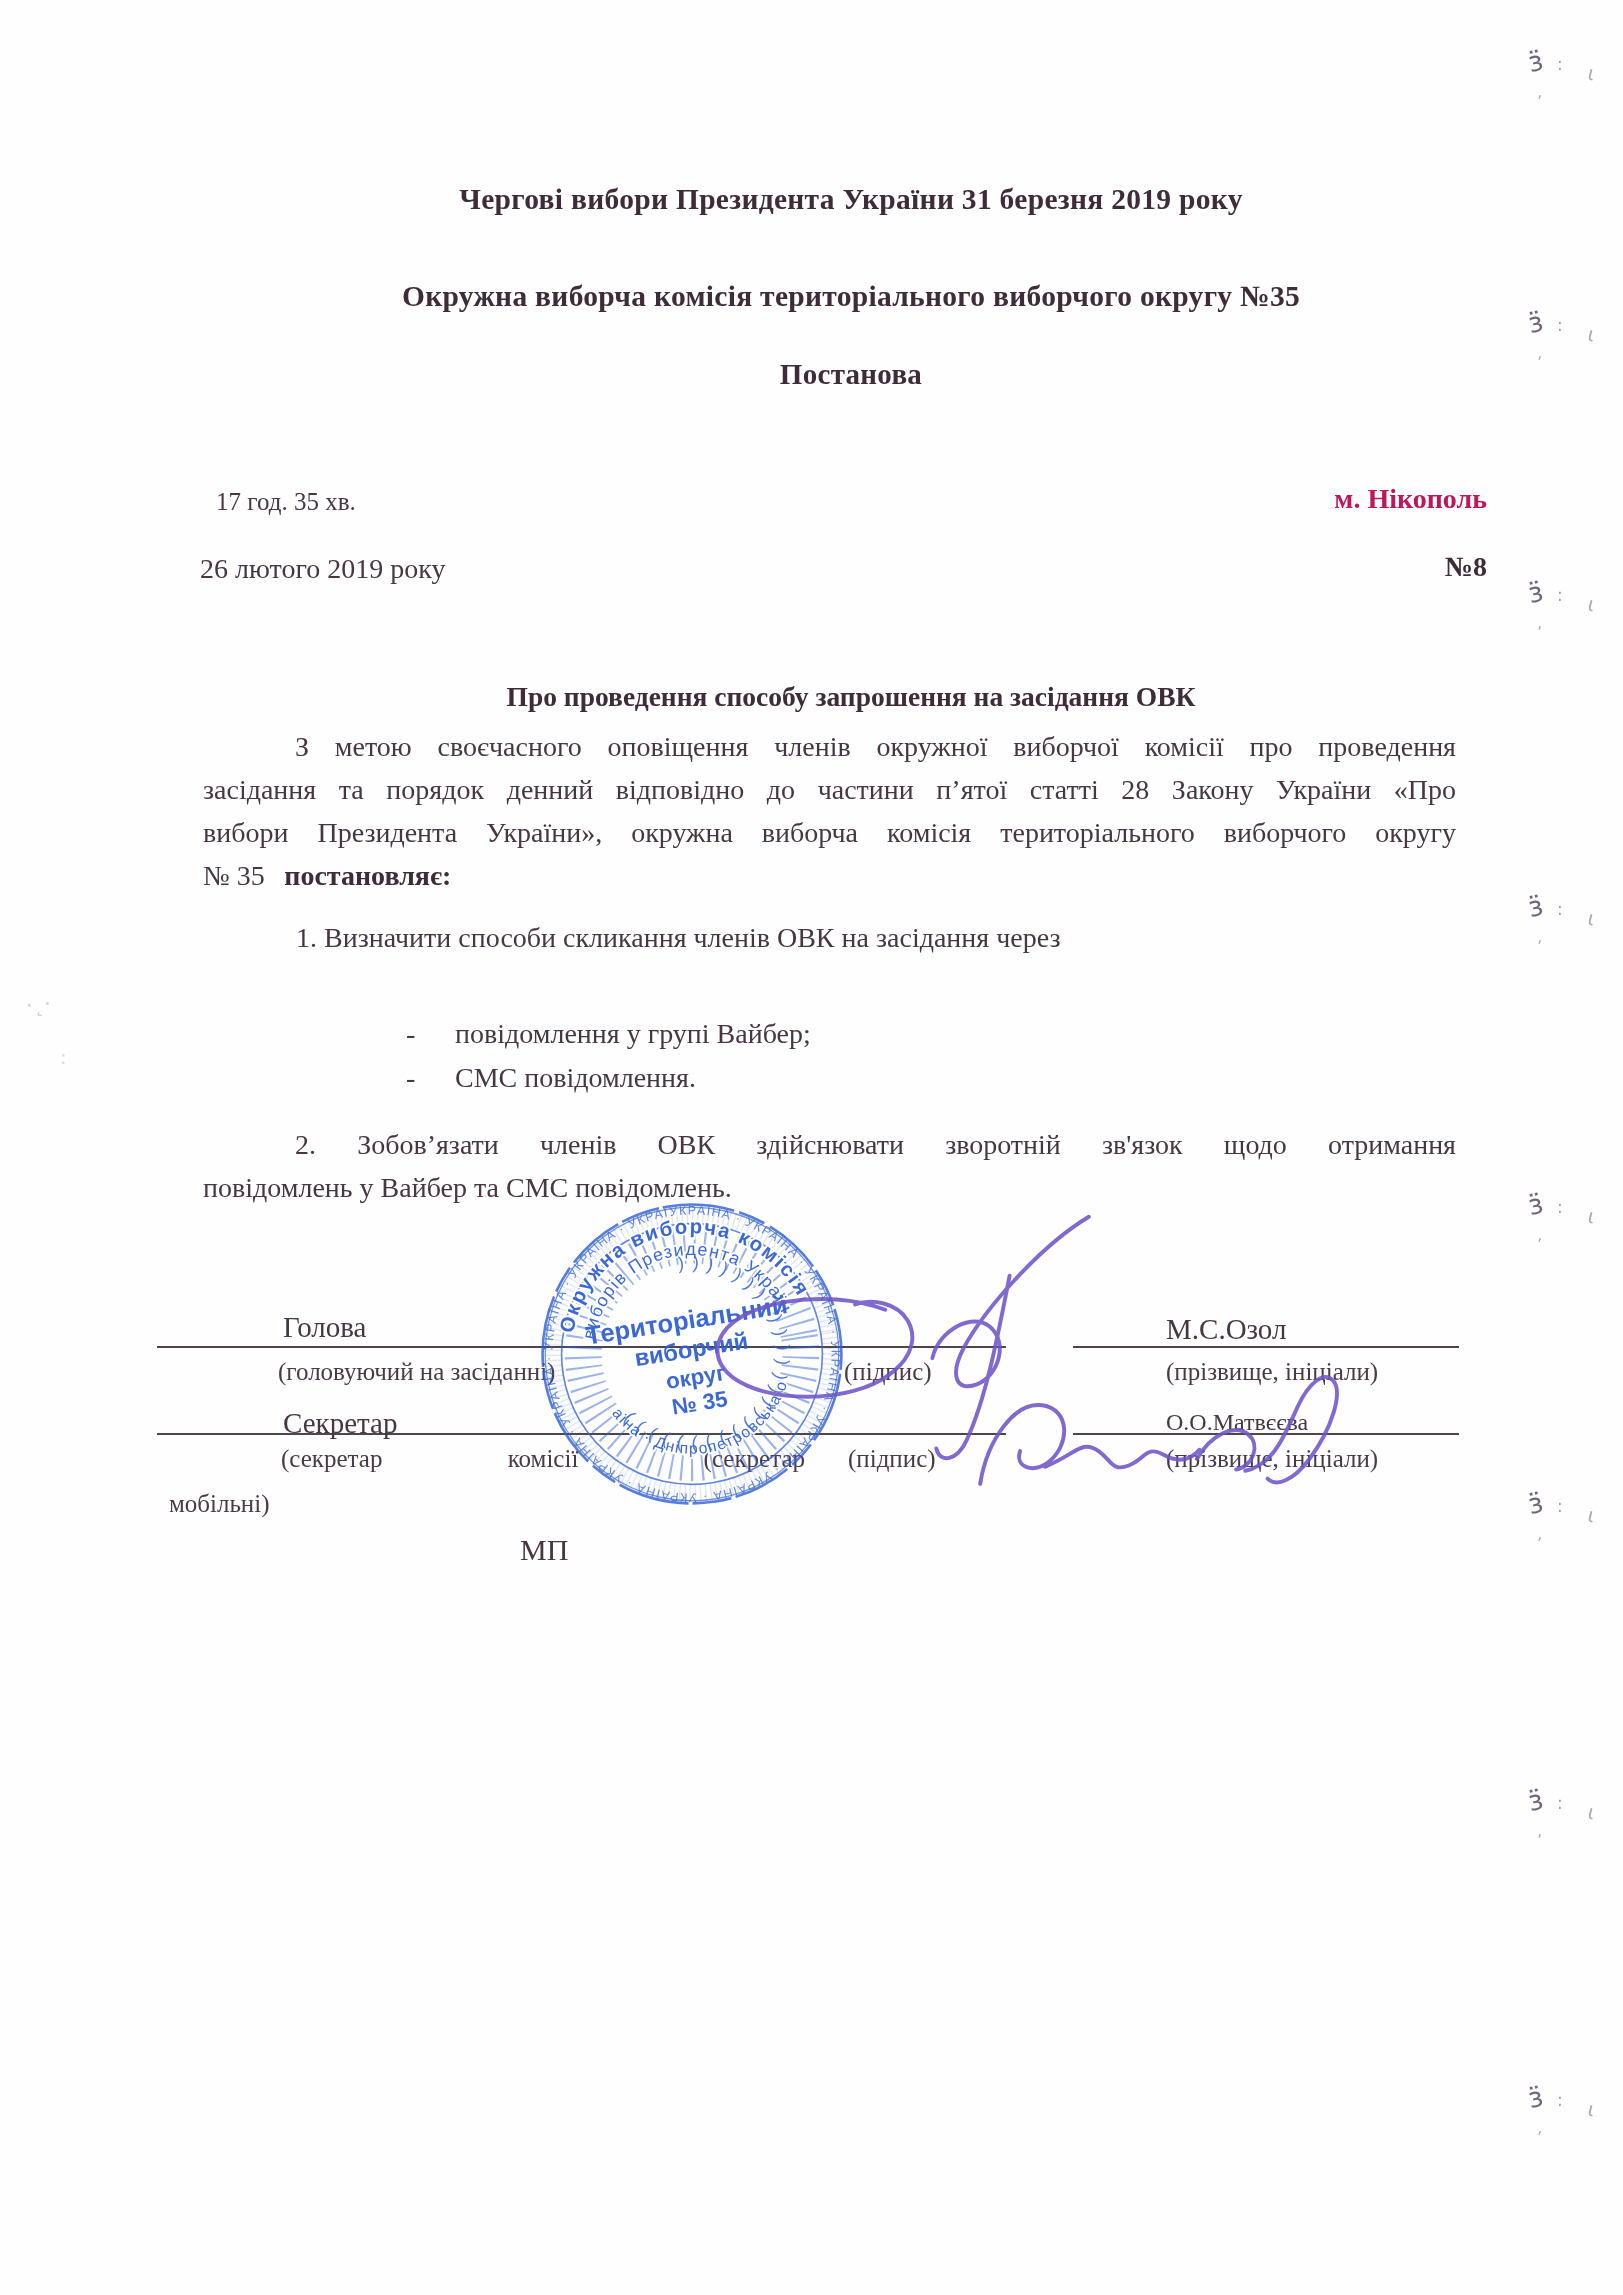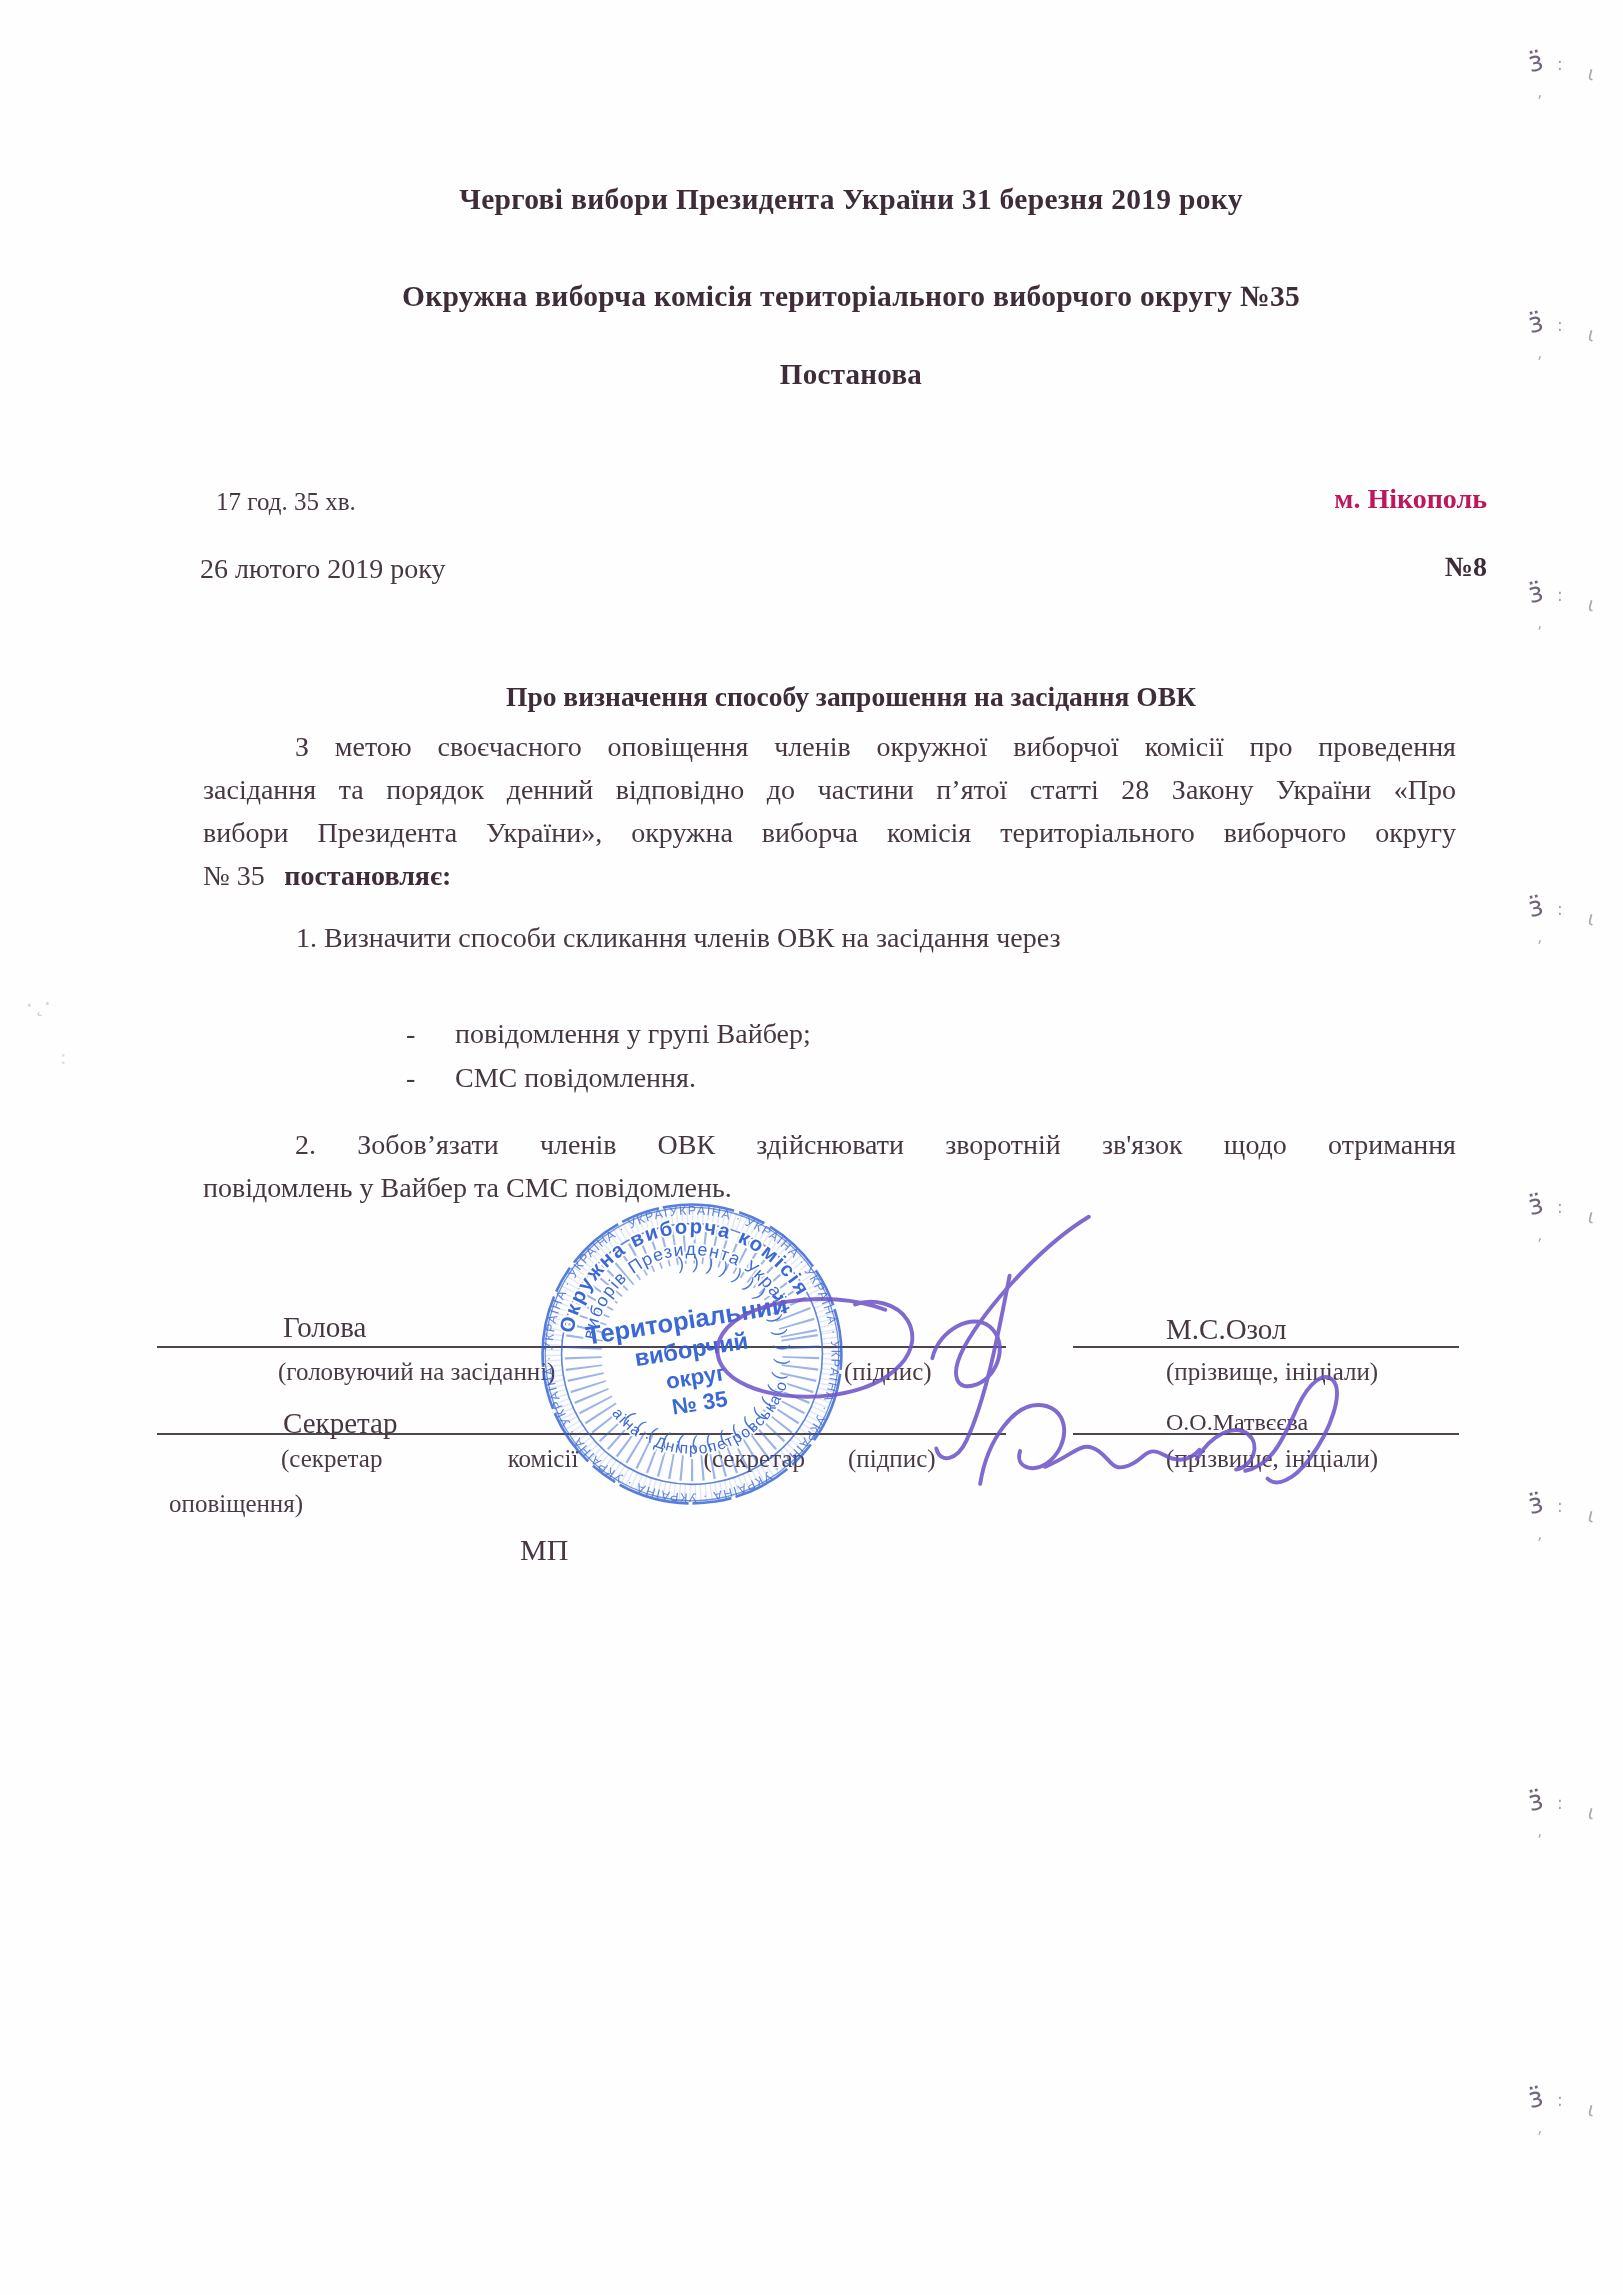--- a/index.html
+++ b/index.html
@@ -47,21 +47,21 @@
   <div class="abs centerband t-title" style="top:339px;font-size:29px;">Постанова</div>
 
   <div class="abs t-meta" style="left:216px;top:488px;">17 год. 35 хв.</div>
 
   <div class="abs t-date b" style="left:1047px;top:483px;width:440px;text-align:right;color:#be185d;">м. Нікополь</div>
 
   <div class="abs t-date" style="left:200px;top:553px;">26 лютого 2019 року</div>
 
   <div class="abs t-date b" style="left:1047px;top:551px;width:440px;text-align:right;color:#3e2d39;">№8</div>
 
-  <div class="abs centerband b" style="top:662px;font-size:27.5px;color:#3e2d39;">Про визначення способу запрошення на засідання ОВК</div>
+  <div class="abs centerband b" style="top:662px;font-size:27.5px;color:#3e2d39;">Про проведення способу запрошення на засідання ОВК</div>
 
   <div class="abs t-body" style="left:203px;top:725px;width:1253px;">
     <div class="justlast indent">З метою своєчасного оповіщення членів окружної виборчої комісії про проведення</div>
     <div class="justlast">засідання та порядок денний відповідно до частини п’ятої статті 28 Закону України «Про</div>
     <div class="justlast">вибори Президента України», окружна виборча комісія територіального виборчого округу</div>
     <div>
       <span>№ 35</span><span class="b" style="margin-left:19.6px;color:#3e2d39;">постановляє:</span>
     </div>
   </div>
 
@@ -88,21 +88,21 @@
   <div class="abs t-body" style="left:1166px;top:1308px;font-size:29px;">М.С.Озол</div>
   <div class="abs t-caption" style="left:278px;top:1358px;">(головуючий на засіданні)</div>
   <div class="abs t-caption" style="left:844px;top:1358px;">(підпис)</div>
   <div class="abs t-caption" style="left:1166px;top:1358px;">(прізвище, ініціали)</div>
 
   <div class="abs t-body" style="left:283px;top:1402px;font-size:29px;">Секретар</div>
   <div class="abs t-body" style="left:1166px;top:1401px;font-size:24px;">О.О.Матвєєва</div>
   <div class="abs t-caption justlast" style="left:281px;top:1445px;width:524px;">(секретар комісії (секретар</div>
   <div class="abs t-caption" style="left:848px;top:1445px;">(підпис)</div>
   <div class="abs t-caption" style="left:1166px;top:1445px;">(прізвище, ініціали)</div>
-  <div class="abs t-caption" style="left:169px;top:1490px;">оповіщення)</div>
+  <div class="abs t-caption" style="left:169px;top:1490px;">мобільні)</div>
 
   <div class="abs" style="left:520px;top:1533px;font-size:30px;">МП</div>
 
   <div class="abs stamp-wrap">
     <svg viewBox="0 0 470 470" width="308" height="308">
       <defs>
         <path id="arcTop" d="M 62 172 A 184 184 0 0 1 408 172"></path>
         <path id="arcMid" d="M 88 204 A 150 150 0 0 1 382 204"></path>
         <path id="arcBot" d="M 97 299 A 152 152 0 0 0 373 299"></path>
         <path id="scallop" d="M 235 105 A 130 130 0 1 1 234.9 105"></path>

